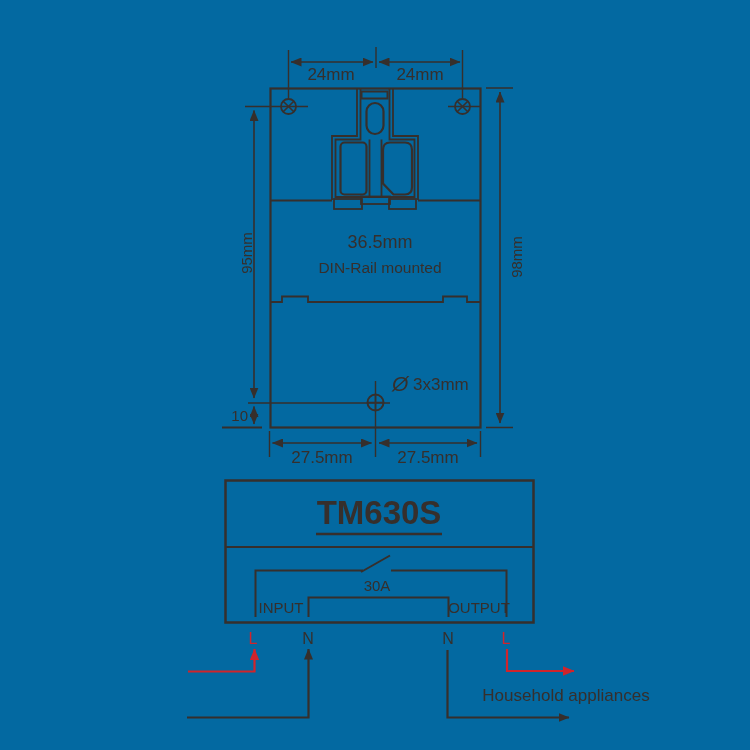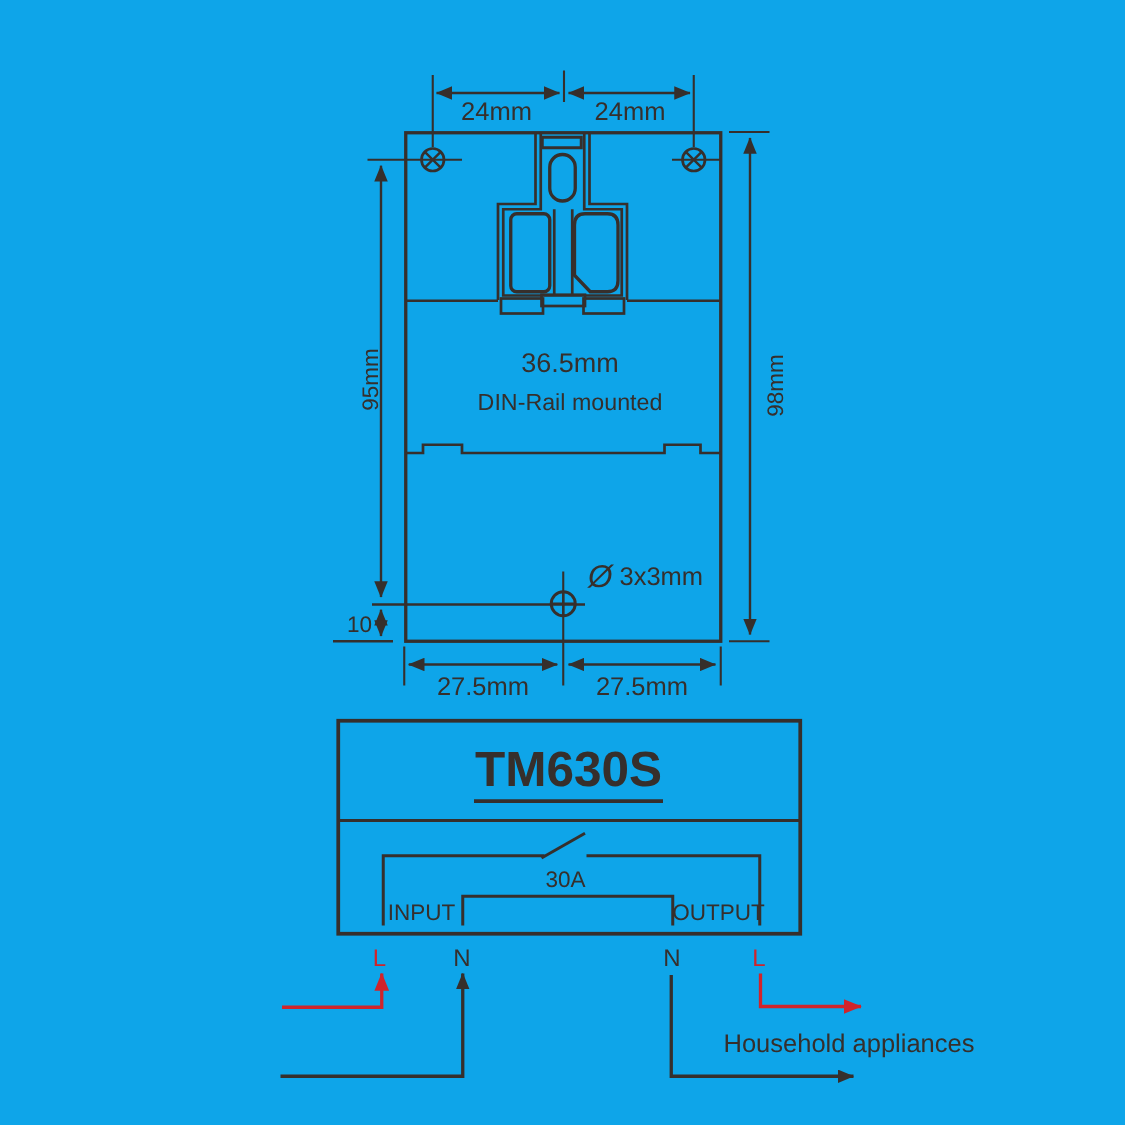--- a/index.html
+++ b/index.html
@@ -1,16 +1,16 @@
 <!DOCTYPE html>
 <html><head>
 <meta charset="utf-8">
 <style>
   html,body{margin:0;padding:0;background:#ffffff;}
-  .stage{position:relative;width:750px;height:750px;background:#0ea5e9;overflow:hidden;}
+  .stage{position:relative;width:750px;height:750px;background:#0369a1;overflow:hidden;}
   svg{display:block;}
   svg text{font-family:"Liberation Sans","DejaVu Sans",sans-serif;fill:#362f2c;}
   .t-dim{font-size:17px;}
   .t-dim-sm{font-size:15px;}
   .t-big{font-size:18px;}
   .t-note{font-size:15.5px;}
   .t-phi{font-size:21px;font-style:italic;}
   .t-title{font-size:33px;font-weight:bold;}
   .t-circ{font-size:15px;}
   .t-term{font-size:16px;}

